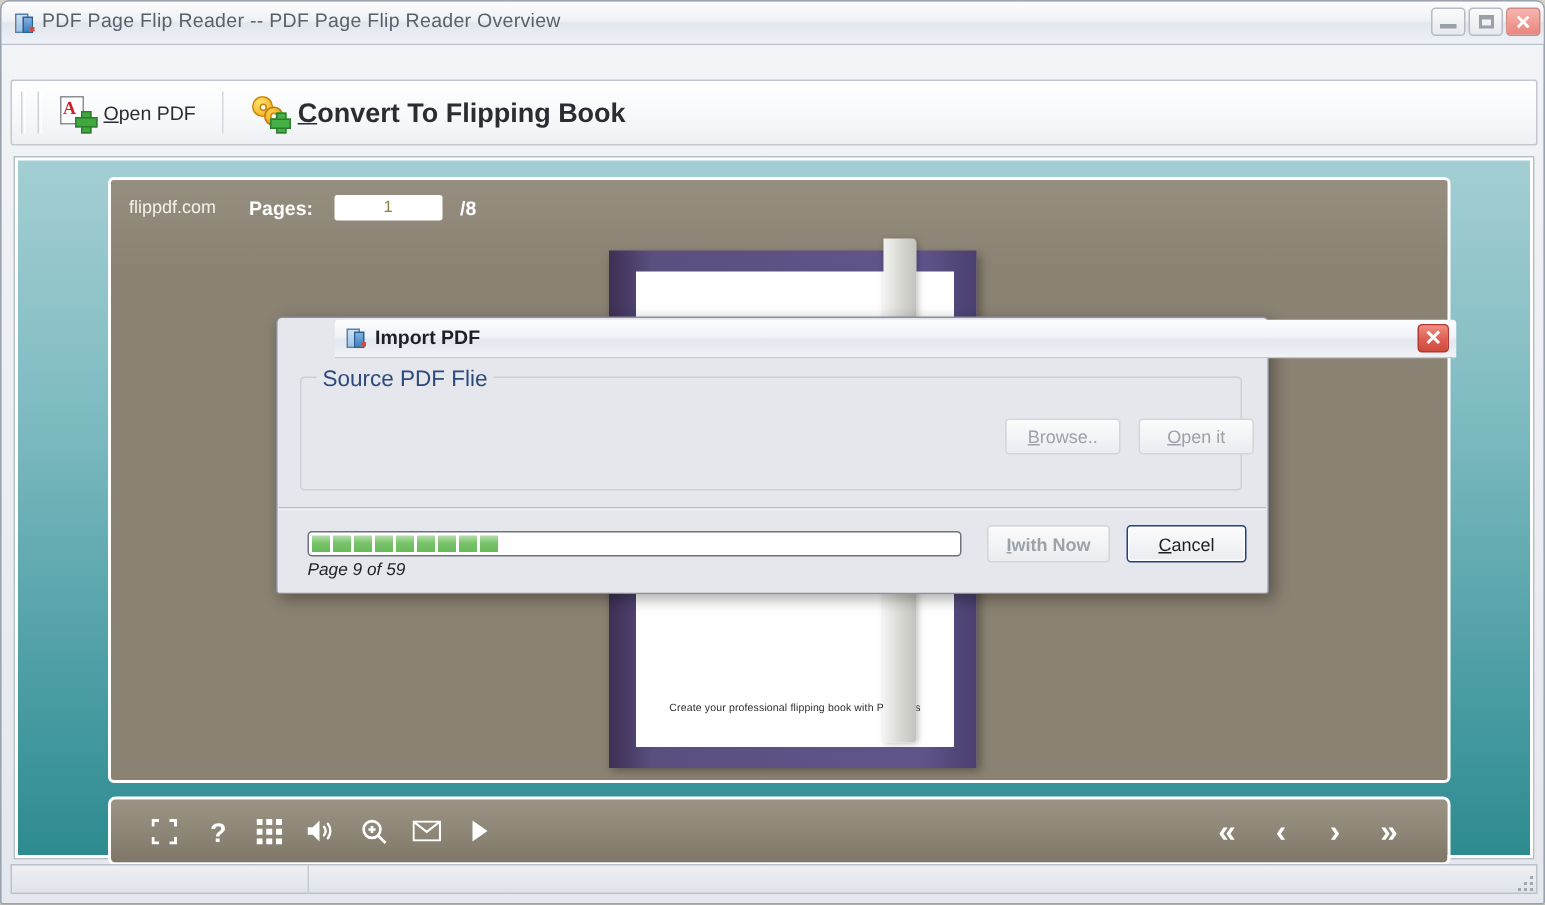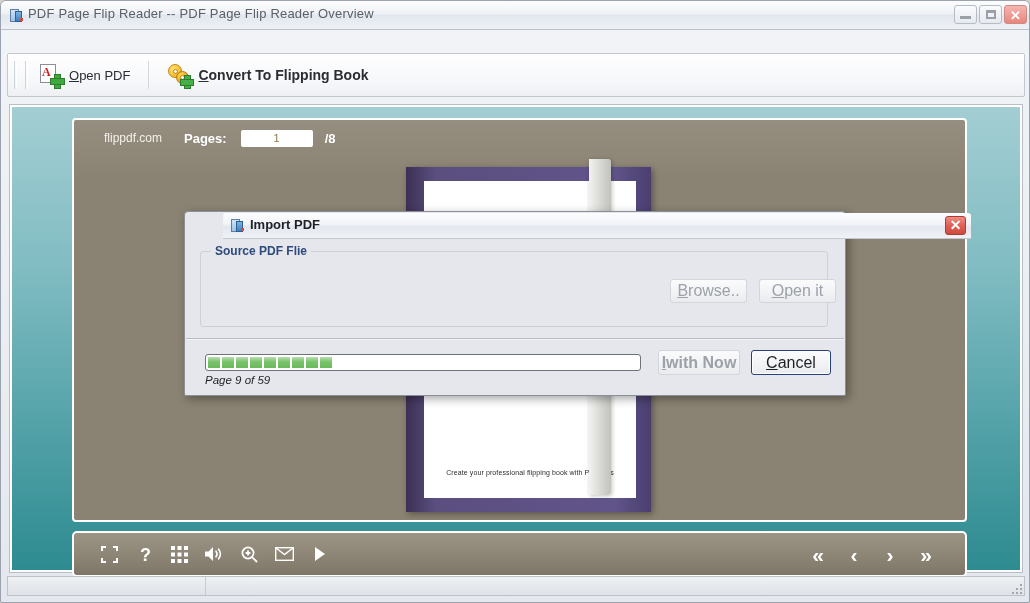--- a/index.html
+++ b/index.html
@@ -99,21 +99,21 @@
   .tb-btn {
     display: flex; align-items: center; gap: 7px;
     height: 34px; padding: 0 10px;
     cursor: default;
   }
   .tb-sep {
     width: 1px; height: 28px; margin: 0 8px;
     background: #d3d8df;
   }
   .tb-label { font-size: 13px; color: #2a2d31; }
-  .tb-label.bold { font-weight: bold; font-size: 14px; }
+  .tb-label.bold { font-weight: bold; font-size: 18px; }
   .tb-label u { text-decoration: underline; }
 
   
   .icon-pdfplus { position: relative; width: 22px; height: 22px; }
   .icon-pdfplus .sheet {
     position: absolute; left: 0; top: 0; width: 16px; height: 19px;
     background: #ffffff; border: 1px solid #8a8f96;
   }
   .icon-pdfplus .acro {
     position: absolute; left: 2px; top: 2px;
@@ -172,21 +172,21 @@
     border: 2px solid #ffffff;
     border-radius: 4px;
     overflow: hidden;
   }
   .flip-stage:before {
     content: ''; position: absolute; left:0; top:0; right:0; height: 60px;
     background: linear-gradient(to bottom, rgba(255,255,255,0.10), rgba(255,255,255,0));
   }
   .flip-topbar {
     position: absolute; left: 0; top: 0; width: 100%; height: 36px;
-    display: flex; align-items: center; padding-left: 30px;
+    display: flex; align-items: center; padding-left: 12px;
   }
   .brand { font-size: 12px; color: #f3f1ea; margin-right: 22px; }
   .pages-label { font-size: 13px; color: #ffffff; font-weight: bold; margin-right: 14px; }
   .page-input {
     width: 72px; height: 17px;
     background: #ffffff;
     border: none; border-radius: 2px;
     font-size: 11px; color: #8a7a45;
     text-align: center; line-height: 17px;
     font-family: "Liberation Sans", sans-serif;
@@ -309,37 +309,37 @@
   }
   .groupbox {
     position: absolute; left: 14px; top: 12px;
     width: 628px; height: 76px;
     border: 1px solid #cdd0d6;
     border-radius: 3px;
   }
   .groupbox-legend {
     position: absolute; left: 10px; top: -8px;
     padding: 0 4px; background: #e6e7ec;
-    font-size: 12px; color: #2c4a7c; font-weight: bold;
+    font-size: 15px; color: #2c4a7c;
   }
   .path-input {
     position: absolute; left: 11px; top: 27px;
     width: 435px; height: 22px;
     background: #ffffff;
     border: 1px solid #9ba1aa;
     font-size: 12px; color: #9a9ea5;
     padding: 0 5px; line-height: 20px;
     font-family: "Liberation Sans", sans-serif;
   }
   .btn {
     height: 24px;
     background: linear-gradient(to bottom, #fbfbfc 0%, #f3f4f6 50%, #eaebee 100%);
     border: 1px solid #c7cad0;
     border-radius: 3px;
-    font-size: 16px;
+    font-size: 12px;
     display: flex; align-items: center; justify-content: center;
     color: #1d2126;
     font-family: "Liberation Sans", sans-serif;
   }
   .btn.disabled { color: #9da1a8; border-color: #d2d5da; }
   .btn u { text-decoration: underline; }
   .btn-browse { position: absolute; left: 469px; top: 27px; width: 77px; }
   .btn-openit { position: absolute; left: 558px; top: 27px; width: 77px; }
 
   .dlg-lower { position: absolute; left: 0; top: 101px; width: 658px; height: 55px; }

